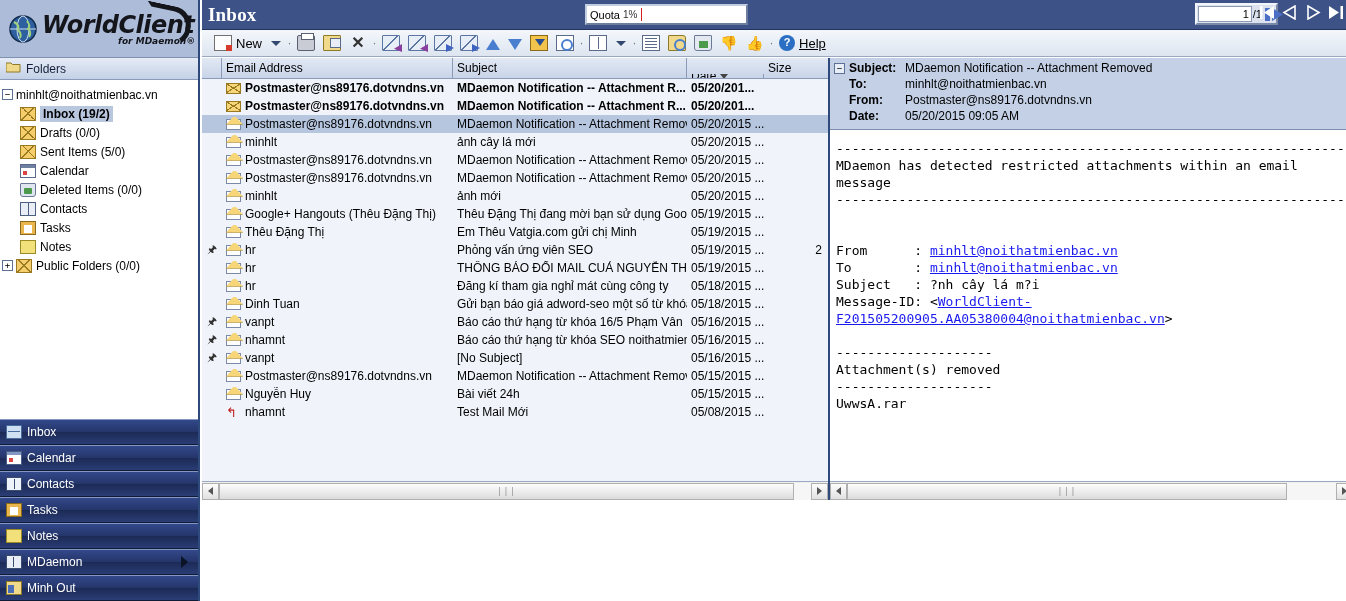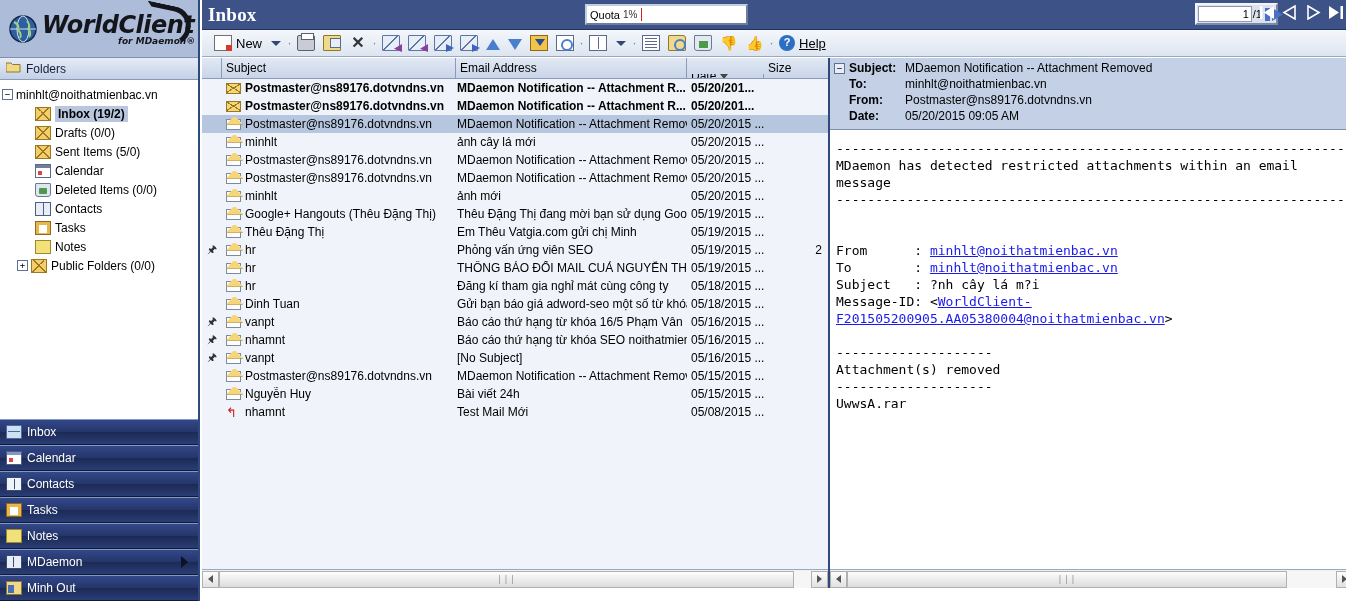--- a/index.html
+++ b/index.html
@@ -4,21 +4,21 @@
 <style>
   * { box-sizing: border-box; }
   html, body {
     margin: 0; padding: 0;
     width: 1346px; height: 601px;
     overflow: hidden;
     font-family: "Liberation Sans", sans-serif;
     font-size: 12px;
     background: #ffffff;
   }
-  #app { position: relative; width: 1346px; height: 588px; }
+  #app { position: relative; width: 1346px; height: 500px; }
 
   
   #sidebar {
     position: absolute; left: 0; top: 0;
     width: 200px; height: 601px;
     background: #ffffff;
     border-right: 2px solid #2e4a7d;
   }
   #logo-bar {
     height: 58px;
@@ -71,21 +71,21 @@
     padding: 5px 0 0 0;
     font-size: 12px;
     color: #000;
     background: #ffffff;
     height: 330px;
     overflow: hidden;
   }
   .tree-row {
     display: flex; align-items: center;
     height: 19px;
-    padding-left: 17px;
+    padding-left: 2px;
     white-space: nowrap;
     cursor: default;
   }
   .tree-row.root { padding-left: 2px; }
   .expander {
     width: 11px; height: 11px;
     border: 1px solid #5b7296;
     background: #fff;
     font-size: 9px; line-height: 9px;
     text-align: center;
@@ -727,25 +727,25 @@
         <span class="tbi-help">?</span>
         <span style="margin-left:4px;font-size:13px;text-decoration:underline;">Help</span>
       </div>
     </div>
 
     <div id="split">
 
       <div id="list-pane">
         <div id="list-head">
           <div class="col-h c-flag"></div>
+          <div class="col-h c-from">
+            <span>Email Address</span>
+          </div>
           <div class="col-h c-subj">
             <span>Subject</span>
-          </div>
-          <div class="col-h c-from">
-            <span>Email Address</span>
           </div>
           <div class="col-h c-date">
             <span>Date</span>
             <span class="sortarrow"></span>
           </div>
           <div class="col-h c-size">
             <span>Size</span>
           </div>
         </div>
         <div id="list-body">

